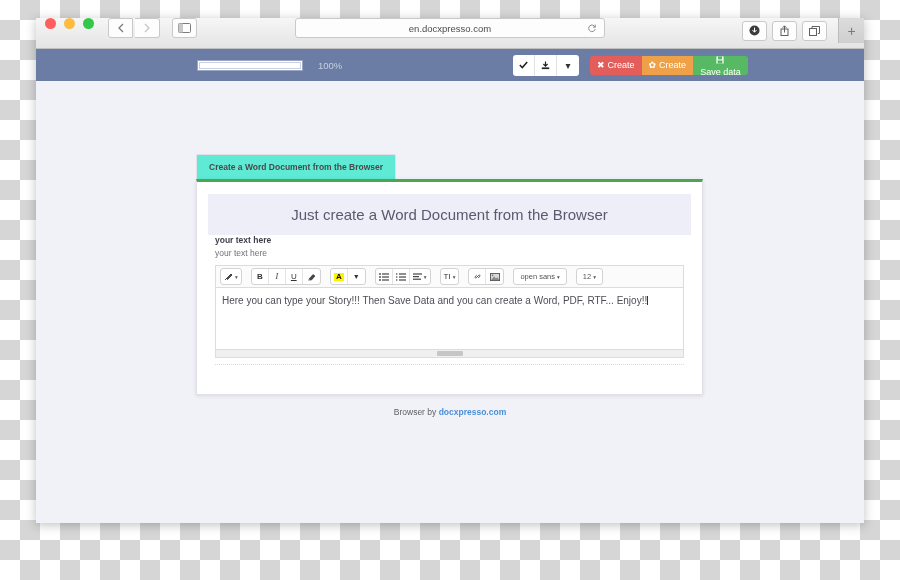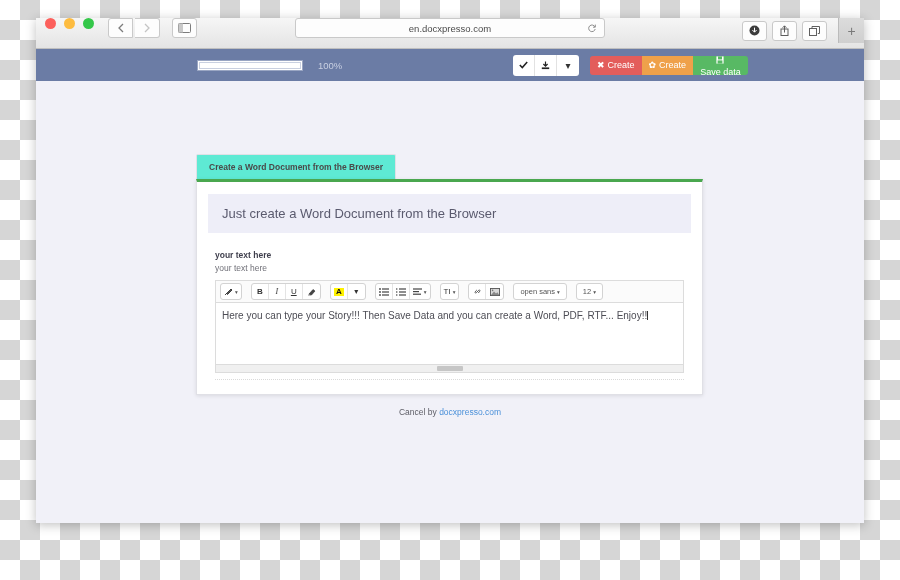--- a/index.html
+++ b/index.html
@@ -171,22 +171,22 @@
     background: #ffffff;
     border: 1px solid #e0e0e6;
     border-top: 3px solid #4aa74f;
     box-shadow: 0 1px 4px rgba(0,0,0,0.10);
     padding: 12px 11px;
   }
 
   .doc-banner {
     background: #eeeef8;
     padding: 12px 14px;
-    font-size: 13px; color: #5a5a6e;
-    margin-bottom: 17px;
+    font-size: 15px; color: #5a5a6e;
+    text-align: center;
   }
 
   .field-label {
     font-size: 8.5px; font-weight: bold; color: #3e3e4c;
     margin-left: 7px;
   }
   .field-sub {
     font-size: 8.5px; color: #707078;
     margin-left: 7px; margin-top: 3px; margin-bottom: 7px;
   }
@@ -266,21 +266,21 @@
   }
 
   .powered {
     position: absolute;
     top: 326px;
     width: 100%;
     text-align: center;
     font-size: 8.5px;
     color: #5d5d66;
   }
-  .powered a { color: #4a90d9; text-decoration: none; }
+  .powered a { color: #4a90d9; text-decoration: none; font-weight: bold; }
 
   svg { display: block; }
 </style>
 </head>
 <body>
 
 <div class="browser-window">
 
   <div class="chrome-bar">
     <div class="traffic-lights">
@@ -511,18 +511,18 @@
           <div class="editor-thumb"></div>
         </div>
 
       </div>
 
       <div class="dotted-rule"></div>
 
     </div>
 
     <div class="powered">
-      <span>Cancel by</span>
+      <span>Browser by</span>
       <a href="#">docxpresso.com</a>
     </div>
 
   </div>
 </div>
 
 </body></html>

